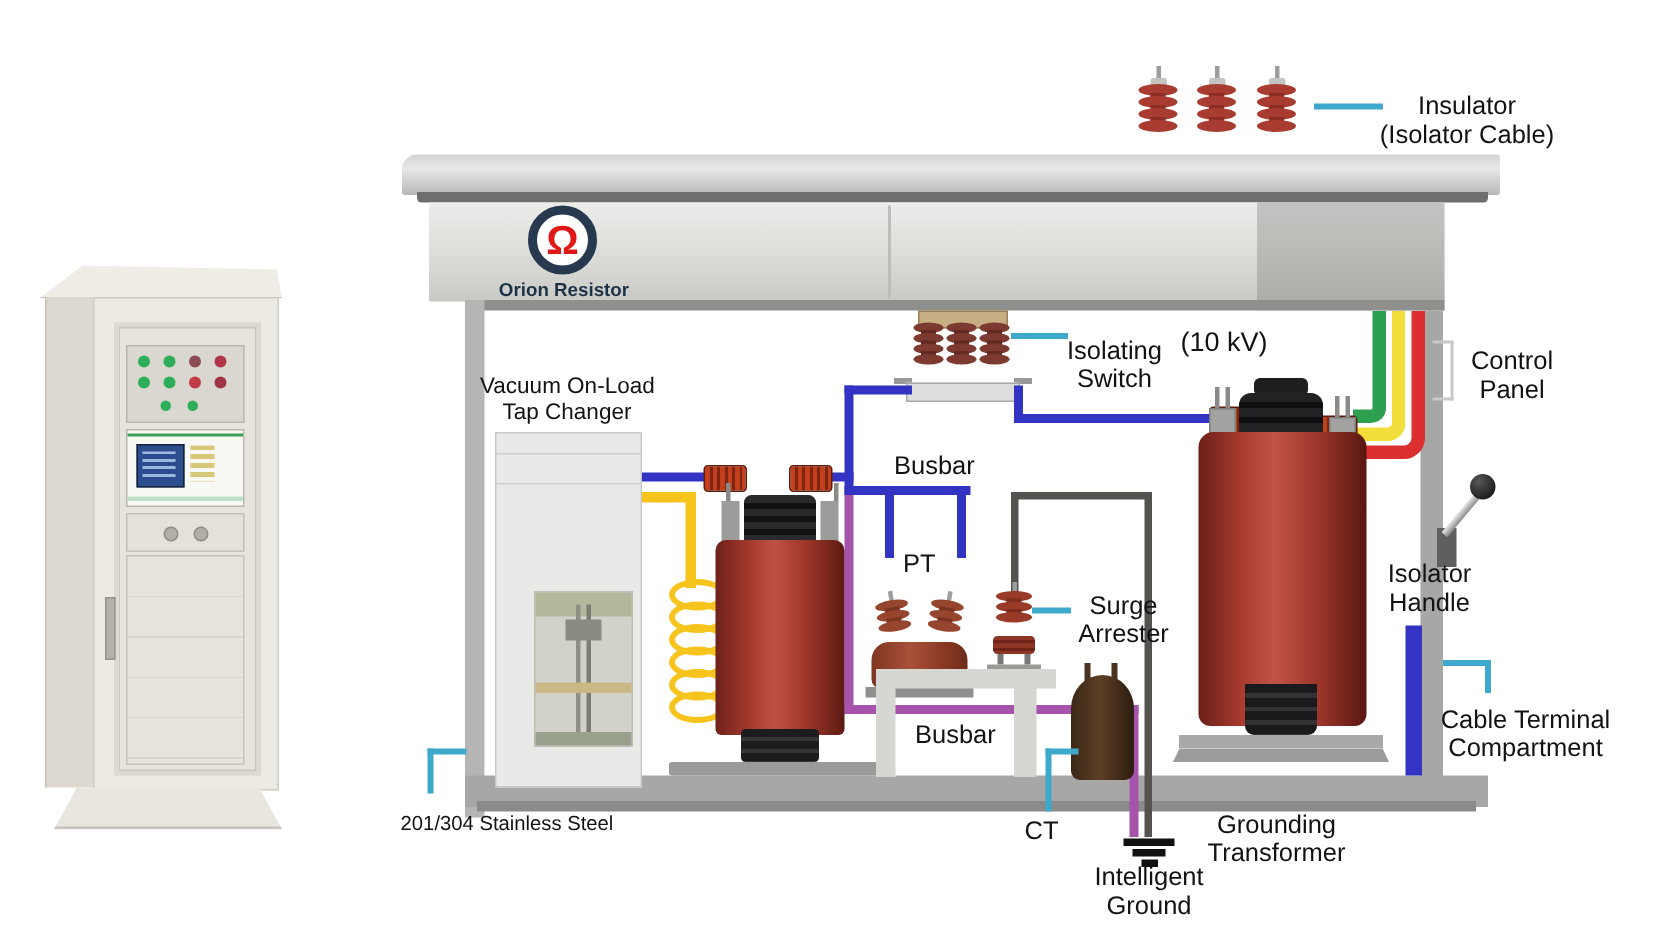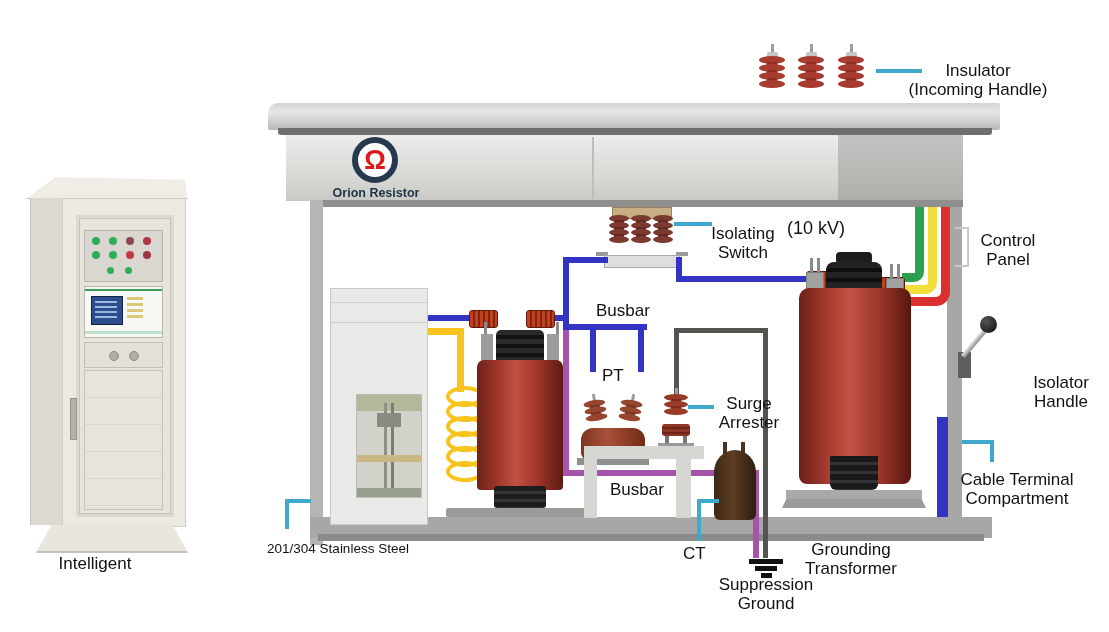--- a/index.html
+++ b/index.html
@@ -60,21 +60,20 @@
     </div>
 
     <div class="a" style="left:84px;top:342px;width:77px;height:24px;background:#e3e1da;border:1px solid #c2bfb6;">
       <div class="a" style="left:24px;top:8px;width:8px;height:8px;border-radius:50%;background:#b2afa6;border:1px solid #8f8c83;"></div>
       <div class="a" style="left:44px;top:8px;width:8px;height:8px;border-radius:50%;background:#b2afa6;border:1px solid #8f8c83;"></div>
     </div>
     <div class="a" style="left:84px;top:370px;width:77px;height:138px;background:#e6e4dd;border:1px solid #c6c3ba;background-image:repeating-linear-gradient(180deg,#e6e4dd 0 26px,#d8d6cf 26px 27px);"></div>
     <div class="a" style="left:70px;top:398px;width:5px;height:40px;background:#b5b2a9;border:1px solid #96938a;"></div>
     <div class="a" style="left:36px;top:525px;width:152px;height:26px;background:#e9e6df;clip-path:polygon(10% 0,90% 0,100% 100%,0 100%);border-bottom:2px solid #c5c2b9;"></div>
     <div class="lbl" style="left:15px;top:554px;width:160px;">
-      <div>Intelligent</div>
     </div>
   </div>
 
   <div class="a" style="left:268px;top:103px;width:732px;height:27px;background:linear-gradient(180deg,#d4d4d2 0%,#e7e7e5 35%,#b7b7b5 100%);border-radius:10px 2px 2px 2px;"></div>
   <div class="a" style="left:278px;top:128px;width:714px;height:7px;background:#6e6e6c;border-radius:0 0 3px 3px;"></div>
   <div class="a" style="left:286px;top:135px;width:677px;height:66px;background:linear-gradient(180deg,#ececea 0%,#d6d6d2 70%,#c8c8c4 100%);"></div>
   <div class="a" style="left:838px;top:135px;width:125px;height:72px;background:rgba(120,120,118,0.35);"></div>
   <div class="a" style="left:592px;top:137px;width:2px;height:62px;background:#bdbdbb;"></div>
   <div class="a" style="left:322px;top:200px;width:641px;height:7px;background:#8f8f8d;"></div>
   <div class="a" style="left:310px;top:200px;width:13px;height:345px;background:#b5b5b3;"></div>
@@ -116,21 +115,21 @@
       <div class="core"></div>
     <div class="shed"></div>
       <div class="core"></div>
     <div class="shed"></div>
       <div class="core"></div>
     <div class="shed"></div>
   </div>
   <div class="callout" style="left:876px;top:69px;width:46px;height:4px;"></div>
   <div class="lbl" style="left:903px;top:61px;width:150px;">
     <div>Insulator</div>
-    <div>(Incoming Handle)</div>
+    <div>(Isolator Cable)</div>
   </div>
 
   <div class="a" style="left:594px;top:205px;width:95px;height:62px;">
     <div class="a" style="left:18px;top:2px;width:58px;height:10px;background:#c8ae84;border:1px solid #97815c;"></div>
     <div class="istack" style="left:14px;top:12px;width:22px;">
       <div class="shed sw"></div>
         <div class="core sw"></div>
       <div class="shed sw"></div>
         <div class="core sw"></div>
       <div class="shed sw"></div>
@@ -199,20 +198,24 @@
   <div class="a" style="left:902px;top:207px;width:26px;height:78px;border-right:9px solid #f2de3a;border-bottom:9px solid #f2de3a;border-bottom-right-radius:12px;"></div>
   <div class="a" style="left:902px;top:207px;width:39px;height:90px;border-right:9px solid #dc2f2f;border-bottom:9px solid #dc2f2f;border-bottom-right-radius:14px;"></div>
 
   <div class="bushing" style="left:469px;top:310px;"></div>
   <div class="bushing" style="left:526px;top:310px;"></div>
   <div class="bushing" style="left:806px;top:271px;"></div>
   <div class="bushing" style="left:876px;top:277px;"></div>
 
   <div class="lbl" style="left:596px;top:301px;">Busbar</div>
 
+  <div class="lbl" style="left:320px;top:250px;width:116px;font-size:15px;">
+    <div>Vacuum On-Load</div>
+    <div>Tap Changer</div>
+  </div>
   <div class="a" style="left:330px;top:288px;width:96px;height:235px;background:#e9e9e7;border:1px solid #c9c9c7;">
     <div class="a" style="left:0;top:13px;width:100%;height:1px;background:#cfcfcd;"></div>
     <div class="a" style="left:0;top:33px;width:100%;height:1px;background:#cfcfcd;"></div>
     <div class="a" style="left:25px;top:105px;width:64px;height:102px;background:#d2d2ca;border:1px solid #bdbdb5;">
       <div class="a" style="left:0;top:0;width:100%;height:16px;background:#b4b79a;"></div>
       <div class="a" style="left:27px;top:8px;width:3px;height:86px;background:#8f8f85;"></div>
       <div class="a" style="left:34px;top:8px;width:3px;height:86px;background:#7c7c72;"></div>
       <div class="a" style="left:20px;top:18px;width:24px;height:14px;background:#8a8a82;"></div>
       <div class="a" style="left:0;top:60px;width:100%;height:7px;background:#c9b784;"></div>
       <div class="a" style="left:0;bottom:0;width:100%;height:9px;background:#9aa08e;"></div>
@@ -283,21 +286,21 @@
     <div class="a" style="left:0;top:8px;width:42px;height:70px;border-radius:50% 50% 6px 6px / 32% 32% 6px 6px;background:linear-gradient(90deg,#3c2817,#5c3e24 45%,#2e1d10);"></div>
   </div>
   <div class="callout" style="left:697px;top:499px;width:22px;height:4px;"></div>
   <div class="callout" style="left:697px;top:499px;width:4px;height:42px;"></div>
   <div class="lbl" style="left:683px;top:544px;">CT</div>
 
   <div class="gbar" style="left:749px;top:559px;width:34px;height:5px;"></div>
   <div class="gbar" style="left:755px;top:566px;width:22px;height:5px;"></div>
   <div class="gbar" style="left:761px;top:573px;width:11px;height:5px;"></div>
   <div class="lbl" style="left:710px;top:575px;width:112px;">
-    <div>Suppression</div>
+    <div>Intelligent</div>
     <div>Ground</div>
   </div>
 
   <div class="a" style="left:780px;top:252px;width:150px;height:266px;">
     <div class="a" style="left:56px;top:0;width:36px;height:12px;background:#1e1e20;border-radius:4px;"></div>
     <div class="a" style="left:46px;top:10px;width:56px;height:44px;border-radius:8px 8px 0 0;background:repeating-linear-gradient(180deg,#222224 0 6px,#0e0e10 6px 10px);"></div>
     <div class="a" style="left:30px;top:6px;width:3px;height:16px;background:#8a8a88;"></div>
     <div class="a" style="left:37px;top:6px;width:3px;height:16px;background:#8a8a88;"></div>
     <div class="a" style="left:110px;top:12px;width:3px;height:16px;background:#8a8a88;"></div>
     <div class="a" style="left:117px;top:12px;width:3px;height:16px;background:#8a8a88;"></div>
@@ -318,21 +321,21 @@
   <div class="lbl" style="left:975px;top:231px;width:66px;">
     <div>Control</div>
     <div>Panel</div>
   </div>
 
   <div class="a" style="left:955px;top:312px;width:48px;height:68px;">
     <div class="a" style="left:3px;top:40px;width:13px;height:26px;background:#5f5f5d;"></div>
     <div class="a" style="left:8px;top:42px;width:36px;height:5px;background:linear-gradient(180deg,#e8e8e8,#8a8a8a);transform:rotate(-50deg);transform-origin:left center;"></div>
     <div class="a" style="left:25px;top:4px;width:17px;height:17px;border-radius:50%;background:radial-gradient(circle at 35% 30%,#565656,#0a0a0a);"></div>
   </div>
-  <div class="lbl" style="left:1028px;top:373px;width:66px;">
+  <div class="lbl" style="left:920px;top:373px;width:66px;">
     <div>Isolator</div>
     <div>Handle</div>
   </div>
 
   <div class="a" style="left:937px;top:417px;width:11px;height:100px;background:#3434c4;"></div>
   <div class="callout" style="left:962px;top:440px;width:32px;height:4px;"></div>
   <div class="callout" style="left:990px;top:440px;width:4px;height:22px;"></div>
   <div class="lbl" style="left:952px;top:470px;width:130px;">
     <div>Cable Terminal</div>
     <div>Compartment</div>

